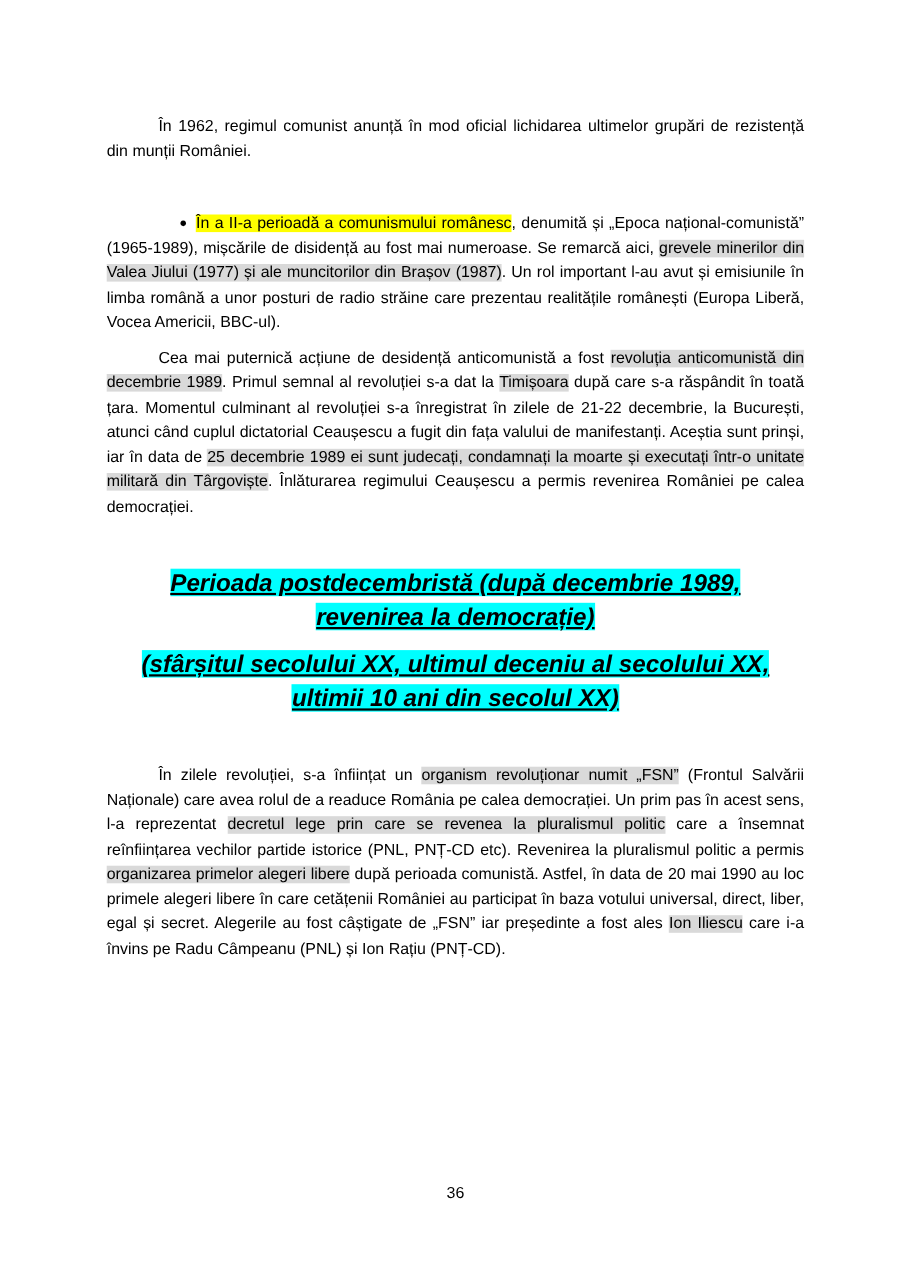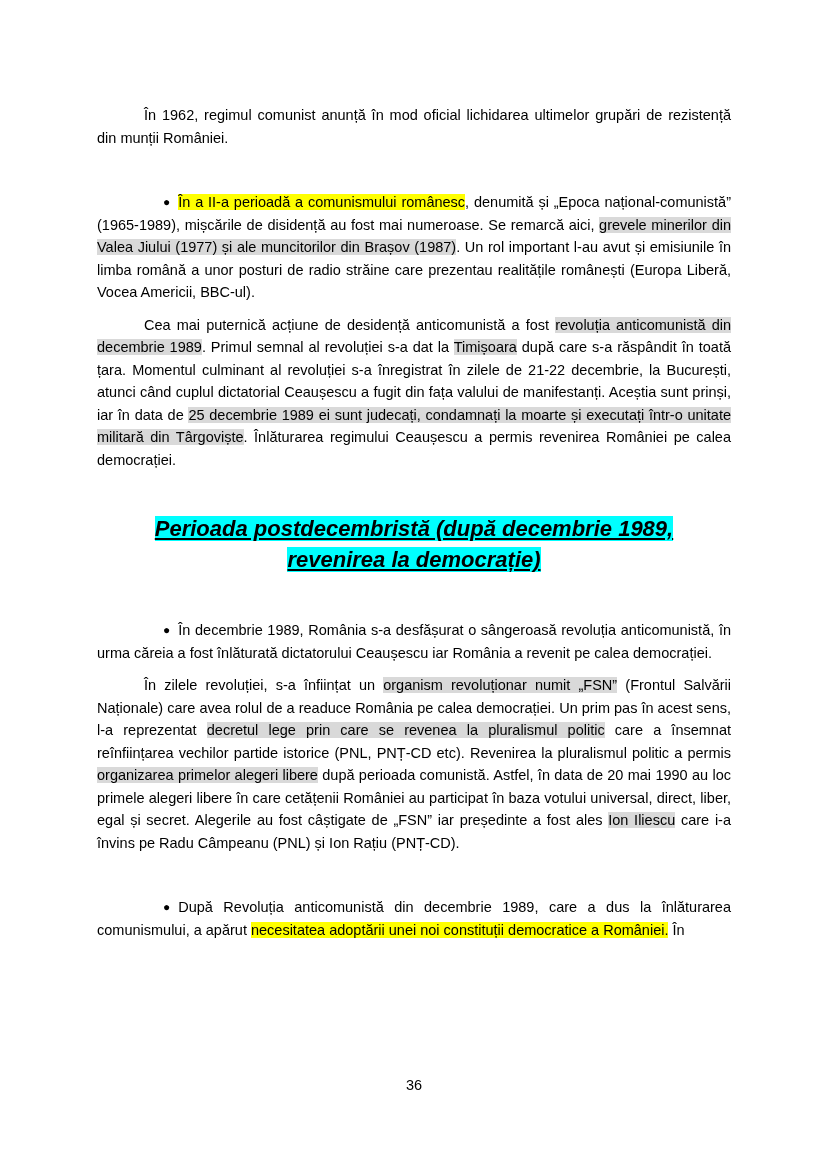--- a/index.html
+++ b/index.html
@@ -73,20 +73,19 @@
 <body>
 
 <div class="page">
   <div class="content">
       <p class="para indent"><span class="run">În 1962, regimul comunist anunță în mod oficial lichidarea ultimelor grupări de rezistență din munții României.</span></p>
       <p class="para blank"></p>
       <p class="para bullet"><span class="bullet-glyph">●</span><span class="run hl-yellow bold">În a II-a perioadă a comunismului românesc</span><span class="run">, denumită și „Epoca național-comunistă” (1965-1989), mișcările de disidență au fost mai numeroase. Se remarcă aici, </span><span class="run hl-gray">grevele minerilor din Valea Jiului (1977) și ale muncitorilor din Brașov (1987)</span><span class="run">. Un rol important l-au avut și emisiunile în limba română a unor posturi de radio străine care prezentau realitățile românești (Europa Liberă, Vocea Americii, BBC-ul).</span></p>
       <p class="para indent"><span class="run">Cea mai puternică acțiune de desidență anticomunistă a fost </span><span class="run hl-gray">revoluția anticomunistă din decembrie 1989</span><span class="run">. Primul semnal al revoluției s-a dat la </span><span class="run hl-gray">Timișoara</span><span class="run"> după care s-a răspândit în toată țara. Momentul culminant al revoluției s-a înregistrat în zilele de 21-22 decembrie, la București, atunci când cuplul dictatorial Ceaușescu a fugit din fața valului de manifestanți. Aceștia sunt prinși, iar în data de </span><span class="run hl-gray">25 decembrie 1989 ei sunt judecați, condamnați la moarte și executați într-o unitate militară din Târgoviște</span><span class="run">. Înlăturarea regimului Ceaușescu a permis revenirea României pe calea democrației.</span></p>
       <p class="para blank"></p>
       <p class="para heading"><span class="run hl-cyan">Perioada postdecembristă (după decembrie 1989, revenirea la democrație)</span></p>
+      <p class="para heading"><span class="run hl-cyan">(sfârșitul secolului XX, ultimul deceniu al secolului XX, ultimii 10 ani din secolul XX)</span></p>
       <p class="para blank"></p>
-      <p class="para bullet"><span class="bullet-glyph">●</span><span class="run">În decembrie 1989, România s-a desfășurat o sângeroasă revoluția anticomunistă, în urma căreia a fost înlăturată dictatorului Ceaușescu iar România a revenit pe calea democrației.</span></p>
       <p class="para indent"><span class="run">În zilele revoluției, s-a înființat un </span><span class="run hl-gray">organism revoluționar numit „FSN”</span><span class="run"> (Frontul Salvării Naționale) care avea rolul de a readuce România pe calea democrației. Un prim pas în acest sens, l-a reprezentat </span><span class="run hl-gray">decretul lege prin care se revenea la pluralismul politic</span><span class="run"> care a însemnat reînființarea vechilor partide istorice (PNL, PNȚ-CD etc). Revenirea la pluralismul politic a permis </span><span class="run hl-gray">organizarea primelor alegeri libere</span><span class="run"> după perioada comunistă. Astfel, în data de 20 mai 1990 au loc primele alegeri libere în care cetățenii României au participat în baza votului universal, direct, liber, egal și secret. Alegerile au fost câștigate de „FSN” iar președinte a fost ales </span><span class="run hl-gray">Ion Iliescu</span><span class="run"> care i-a învins pe Radu Câmpeanu (PNL) și Ion Rațiu (PNȚ-CD).</span></p>
       <p class="para blank"></p>
-      <p class="para bullet"><span class="bullet-glyph">●</span><span class="run">După Revoluția anticomunistă din decembrie 1989, care a dus la înlăturarea comunismului, a apărut </span><span class="run hl-yellow">necesitatea adoptării unei noi constituții democratice a României.</span><span class="run"> În</span></p>
     </div>
   <div class="page-number">36</div>
 </div>
 
 </body></html>

